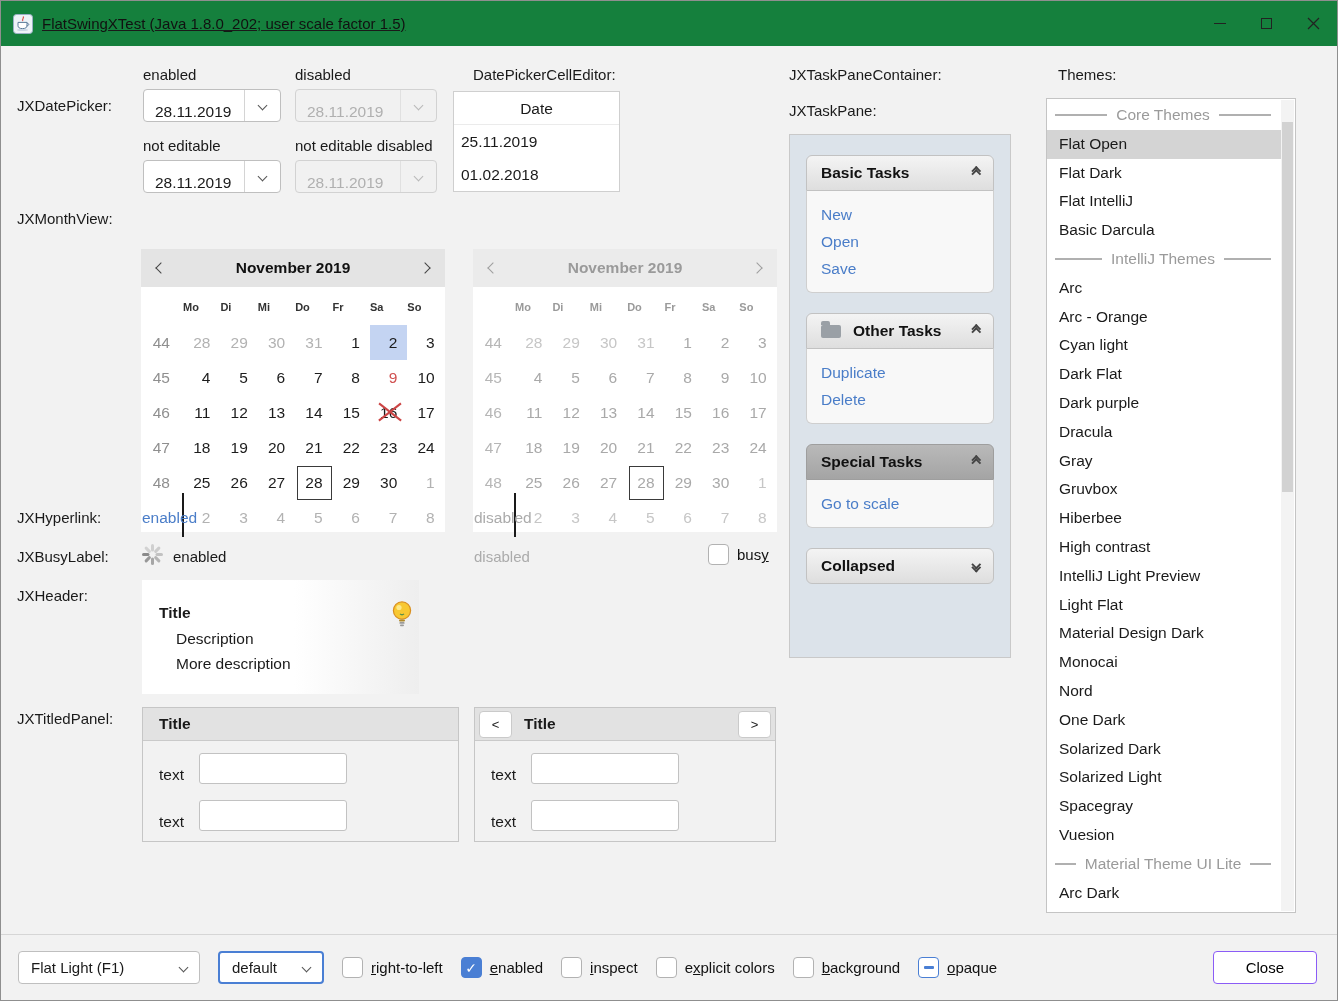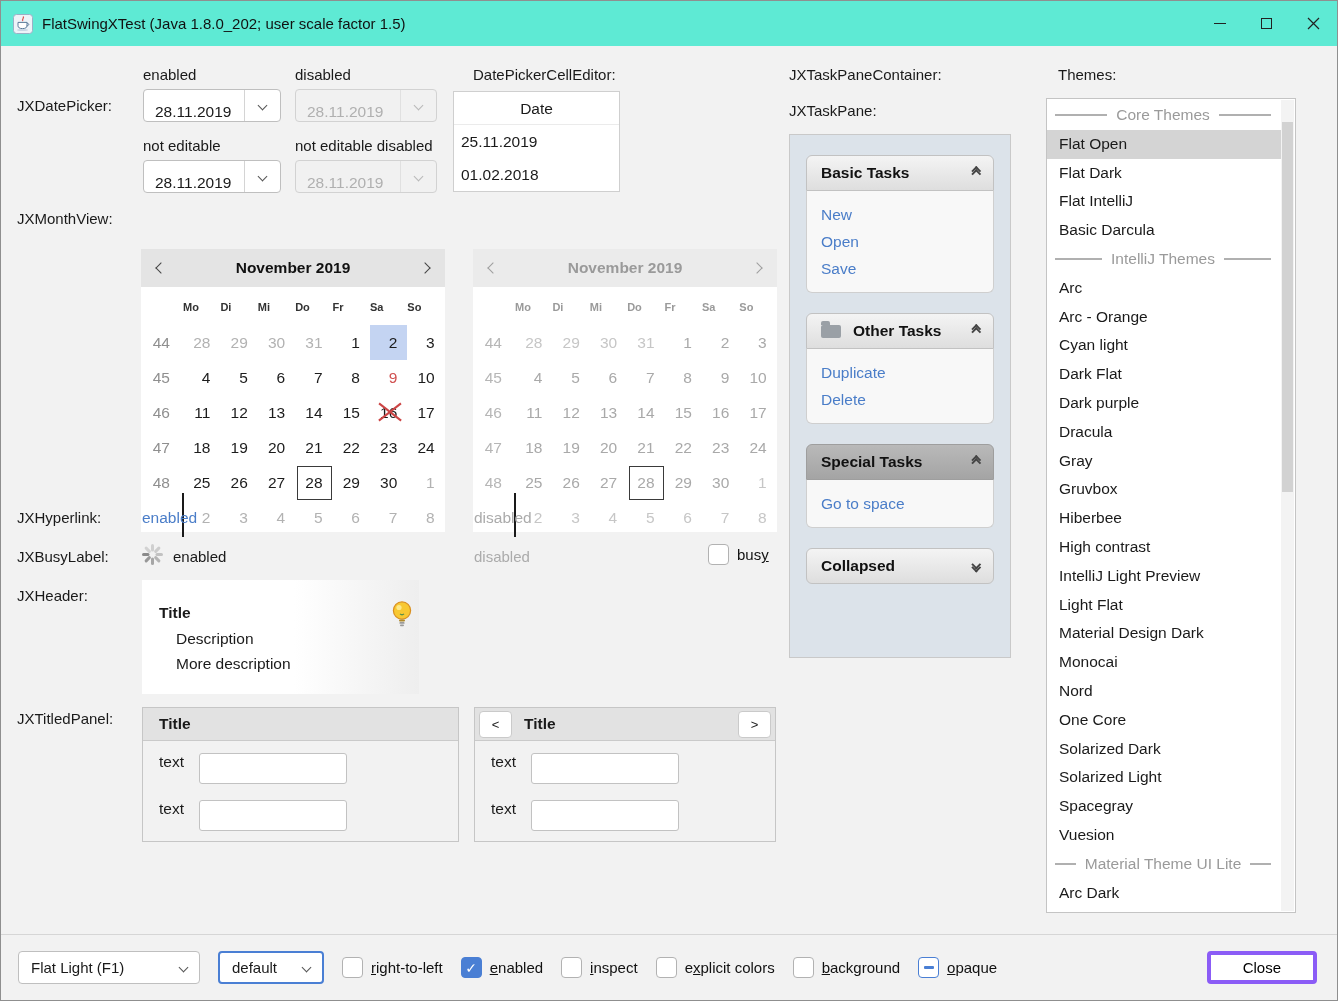--- a/index.html
+++ b/index.html
@@ -1,22 +1,22 @@
 <!DOCTYPE html>
 <html><head>
 <meta charset="utf-8">
 <style>
   * { margin:0; padding:0; box-sizing:border-box; }
   body { background:#ddd; font-family:"Liberation Sans", sans-serif; }
   .window { position:relative; width:1338px; height:1001px; background:#f2f2f2;
             border:1px solid #8f8f8f; overflow:hidden; font-size:15px; color:#1a1a1a; }
 
   
-  .titlebar { position:absolute; left:0; top:0; right:0; height:45px; background:#5eead4;
-              display:flex; align-items:center; }
+  .titlebar { position:absolute; left:0; top:0; right:0; height:45px; background:#15803d;
+              display:flex; align-items:center;text-decoration:underline; }
   .titlebar .app-icon { margin-left:12px; }
   .titlebar .title { margin-left:9px; font-size:15px; color:#111; }
   .wctrls { margin-left:auto; display:flex; height:100%; }
   .wbtn { width:47px; height:45px; display:flex; align-items:center; justify-content:center; cursor:pointer; }
   .ic-min { width:12px; height:1.4px; background:#222; }
   .ic-max { width:11px; height:11px; border:1.3px solid #222; }
 
   
   .abs { position:absolute; }
   .lbl { position:absolute; white-space:nowrap; color:#1a1a1a; }
@@ -88,21 +88,21 @@
   
   .tpanel { position:absolute; border:1px solid #c6c6c6; background:#f2f2f2; }
   .tp-head { height:33px; background:#e2e2e2; border-bottom:1px solid #cacaca;
              display:flex; align-items:center; font-weight:bold; font-size:15.5px; }
   .tp-head .tp-title { padding-left:16px; }
   .tp-head.nav { padding:0 4px; }
   .tp-head.nav .tp-title { padding-left:12px; }
   .nav-btn { width:33px; height:27px; background:#fff; border:1px solid #cacaca; border-radius:4px;
              display:flex; align-items:center; justify-content:center; font-size:13px;
              font-weight:normal; cursor:pointer; }
-  .tp-row { position:absolute; left:16px; display:flex; align-items:flex-start; gap:11px; }
+  .tp-row { position:absolute; left:16px; display:flex; align-items:flex-end; gap:11px; }
   .tp-row .tp-lbl { font-size:15.5px; width:29px; }
   .tp-input { width:148px; height:31px; border:1px solid #c2c2c2; border-radius:3px;
               background:#fff; outline:none; font-size:15px; padding:0 8px; }
 
   
   .tp-container { position:absolute; background:#dce3ea; border:1px solid #c9c9c9;
                   padding:20px 16px 0 16px; }
   .pane { margin-bottom:20px;border-radius:26px; }
   .pane-head { display:flex; align-items:center; padding:0 14px; height:36px; font-weight:bold;
                font-size:15.5px; color:#111; border:1px solid #c2c2c2; border-radius:6px 6px 0 0;
@@ -142,21 +142,21 @@
   .combo .combo-val { flex:1; font-size:15px; }
   .combo.focus { border:2px solid #4a7fd4; }
   .check { display:inline-flex; align-items:center; gap:8px; font-size:15px; color:#111;
            cursor:pointer; white-space:nowrap; }
   .cb { width:21px; height:21px; border:1.5px solid #b2b2b2; border-radius:4px; background:#fff;
         display:inline-flex; align-items:center; justify-content:center; font-size:14px;
         color:#fff; flex:none; }
   .cb.checked { background:#4a7fd4; border-color:#4a7fd4; }
   .cb.mixed { border-color:#4a7fd4; }
   .cb.mixed i { display:block; width:10px; height:2.6px; background:#4a7fd4; border-radius:1px; }
-  .btn { height:33px; background:#fff; border:4px solid #8b5cf6; border-radius:4px;
+  .btn { height:33px; background:#fff; border:1px solid #8b5cf6; border-radius:4px;
          font-size:15px; padding:0 32px; cursor:pointer;
          font-family:"Liberation Sans", sans-serif; }
   .close-btn { margin-left:auto; }
 </style>
 </head>
 <body>
 
 <div class="window">
 
   <div class="titlebar">
@@ -464,21 +464,21 @@
       </div>
       <div class="pane special">
         <div class="pane-head">
           <span class="pane-title">Special Tasks</span>
           <span class="dchv">
             <span class="chv u"></span>
             <span class="chv u"></span>
           </span>
         </div>
         <div class="pane-body">
-          <a class="pane-link">Go to space</a>
+          <a class="pane-link">Go to scale</a>
         </div>
       </div>
       <div class="pane collapsed">
         <div class="pane-head">
           <span class="pane-title">Collapsed</span>
           <span class="dchv">
             <span class="chv d"></span>
             <span class="chv d"></span>
           </span>
         </div>
@@ -510,21 +510,21 @@
         <div class="th-item">Dracula</div>
         <div class="th-item">Gray</div>
         <div class="th-item">Gruvbox</div>
         <div class="th-item">Hiberbee</div>
         <div class="th-item">High contrast</div>
         <div class="th-item">IntelliJ Light Preview</div>
         <div class="th-item">Light Flat</div>
         <div class="th-item">Material Design Dark</div>
         <div class="th-item">Monocai</div>
         <div class="th-item">Nord</div>
-        <div class="th-item">One Core</div>
+        <div class="th-item">One Dark</div>
         <div class="th-item">Solarized Dark</div>
         <div class="th-item">Solarized Light</div>
         <div class="th-item">Spacegray</div>
         <div class="th-item">Vuesion</div>
         <div class="th-sep">
           <i></i>
           <span>Material Theme UI Lite</span>
           <i></i>
         </div>
         <div class="th-item">Arc Dark</div>

